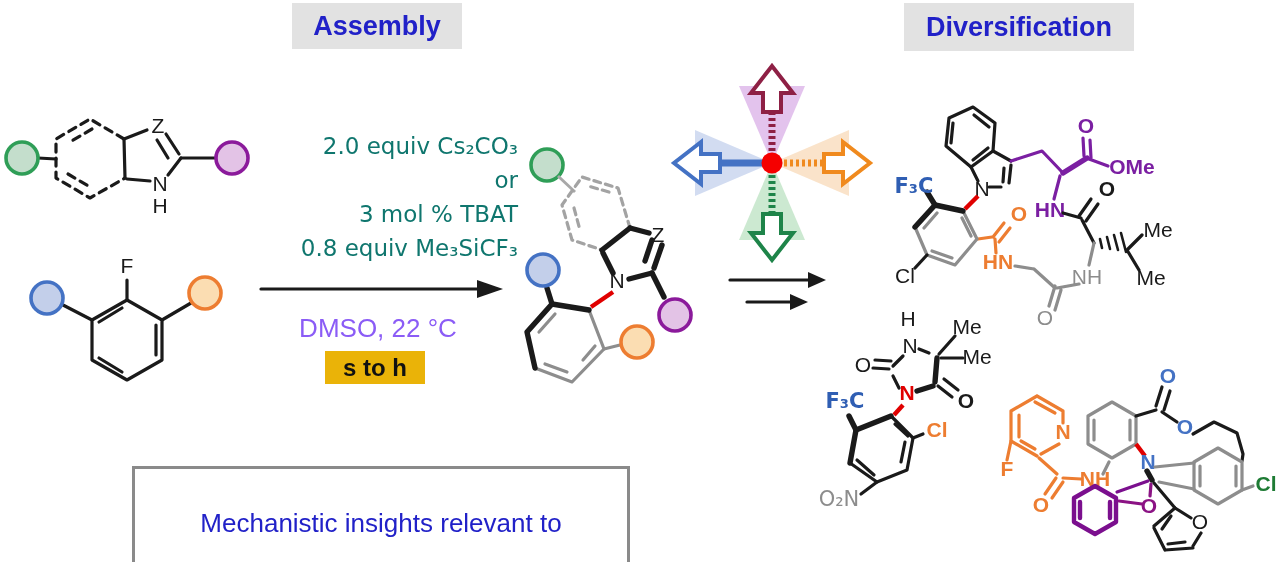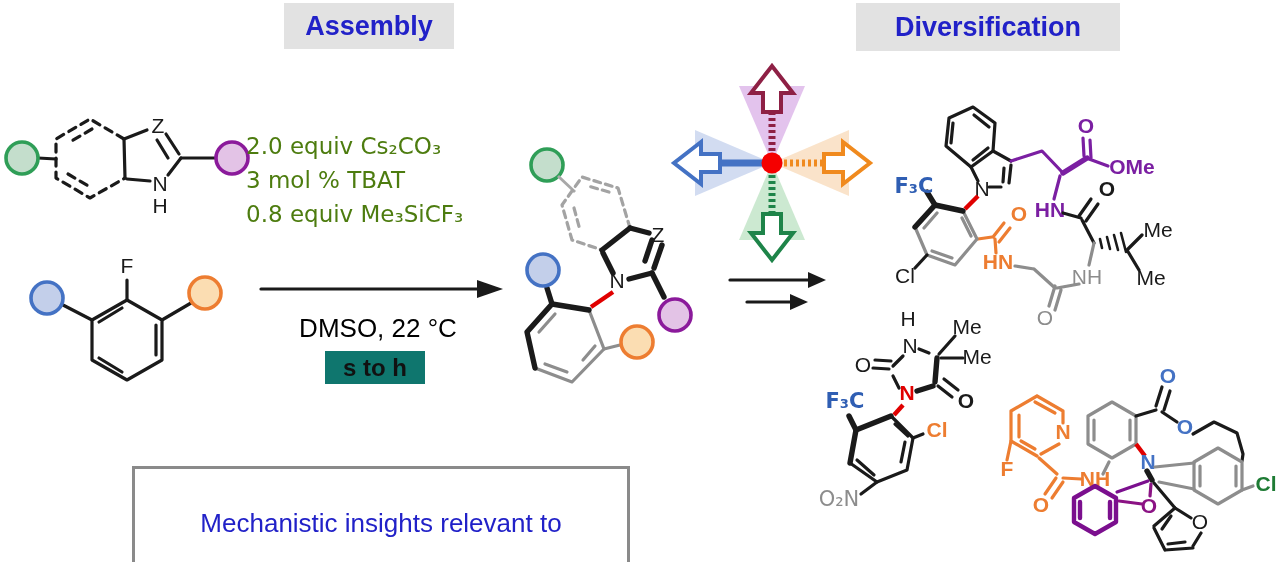--- a/index.html
+++ b/index.html
@@ -1,25 +1,25 @@
 <!DOCTYPE html>
 <html><head>
 <meta charset="utf-8">
 <style>
   html,body{margin:0;padding:0;background:#ffffff;}
   #canvas{position:relative;width:1280px;height:562px;background:#ffffff;overflow:hidden;
           font-family:"Liberation Sans",sans-serif;}
   .tag{position:absolute;background:#E2E2E2;color:#2121C8;
        font:700 27px "Liberation Sans",sans-serif;
        display:flex;align-items:center;justify-content:center;}
-  .cond{position:absolute;left:246px;top:129px;width:264px;text-align:left;
-        font:400 23px "DejaVu Sans",sans-serif;color:#4d7c0f;line-height:34px;}
+  .cond{position:absolute;left:254px;top:129px;width:264px;text-align:right;
+        font:400 23px "DejaVu Sans",sans-serif;color:#0f766e;line-height:34px;}
   .dmso{position:absolute;left:262px;top:313px;width:232px;text-align:center;
-        font:400 26px "Liberation Sans",sans-serif;color:#000000;}
-  .stoh{position:absolute;left:325px;top:351px;width:100px;height:33px;background:#0f766e;
+        font:400 26px "Liberation Sans",sans-serif;color:#8b5cf6;}
+  .stoh{position:absolute;left:325px;top:351px;width:100px;height:33px;background:#eab308;
         color:#111;font:700 24px "Liberation Sans",sans-serif;
         display:flex;align-items:center;justify-content:center;}
   .note{position:absolute;left:132px;top:438px;width:492px;height:108px;
         border:3px solid #8a8a8a;background:#fff;color:#2121C8;
         font:400 26px "Liberation Sans",sans-serif;text-align:center;
         display:flex;flex-direction:column;justify-content:center;line-height:33px;margin-top:28px;}
   svg{position:absolute;overflow:visible;}
   
   .b{stroke:#1a1a1a;stroke-width:3.2;fill:none;stroke-linecap:round;stroke-linejoin:round;}
   .w5{stroke-width:5.4;}
@@ -36,22 +36,22 @@
   .atb{font-weight:700;}
   .sub{font-family:"DejaVu Sans","Liberation Sans",sans-serif;font-weight:700;}
   .fblue{fill:#2F5EB3;}.forange{fill:#ED7D31;}.fpurple{fill:#7B1FA2;}.fgray{fill:#8C8C8C;}
   .fred{fill:#E00000;}.fgreen{fill:#1E7B34;}.fnblue{fill:#4472C4;}.fmaroon{fill:#8B1384;}
 </style>
 </head>
 <body>
 
 <div id="canvas">
 
-  <div class="tag" style="left:284px;top:3px;width:170px;height:46px">Assembly</div>
-  <div class="tag" style="left:856px;top:3px;width:264px;height:48px">Diversification</div>
+  <div class="tag" style="left:292px;top:3px;width:170px;height:46px">Assembly</div>
+  <div class="tag" style="left:904px;top:3px;width:230px;height:48px">Diversification</div>
 
   <svg style="left:0;top:82px" width="255" height="160" viewBox="0 0 255 160">
     <g>
       <path class="b dsh" d="M124,57 L90,37 L56,57 L56,96 L90,116 L125,96"></path>
       <path class="b dsh" d="M92,47 L68,61 M68,92 L92,106"></path>
     </g>
     <line class="b" x1="38" y1="76" x2="56" y2="77"></line>
     <circle cx="22" cy="76" r="16" fill="#C4DECC" stroke="#2F9E57" stroke-width="3.6"></circle>
     <g class="b">
       <path d="M124,57 L147,48"></path>
@@ -76,20 +76,21 @@
       <line x1="82" y1="75" x2="53" y2="60"></line>
       <line x1="152" y1="75" x2="181" y2="58"></line>
     </g>
     <text class="at" x="117" y="28">F</text>
     <circle cx="37" cy="53" r="16" fill="#C3CFEA" stroke="#4472C4" stroke-width="3.6"></circle>
     <circle cx="195" cy="48" r="16" fill="#FBDDB2" stroke="#ED7D31" stroke-width="3.6"></circle>
   </svg>
 
   <div class="cond">
     <div>2.0 equiv Cs₂CO₃</div>
+    <div>or</div>
     <div>3 mol % TBAT</div>
     <div>0.8 equiv Me₃SiCF₃</div>
   </div>
 
   <svg style="left:255px;top:274px" width="252" height="30" viewBox="0 0 252 30">
     <line class="b" x1="6" y1="15" x2="224" y2="15"></line>
     <polygon points="222,6 248,15 222,24" fill="#1a1a1a"></polygon>
   </svg>
 
   <div class="dmso">DMSO, 22 °C</div>

